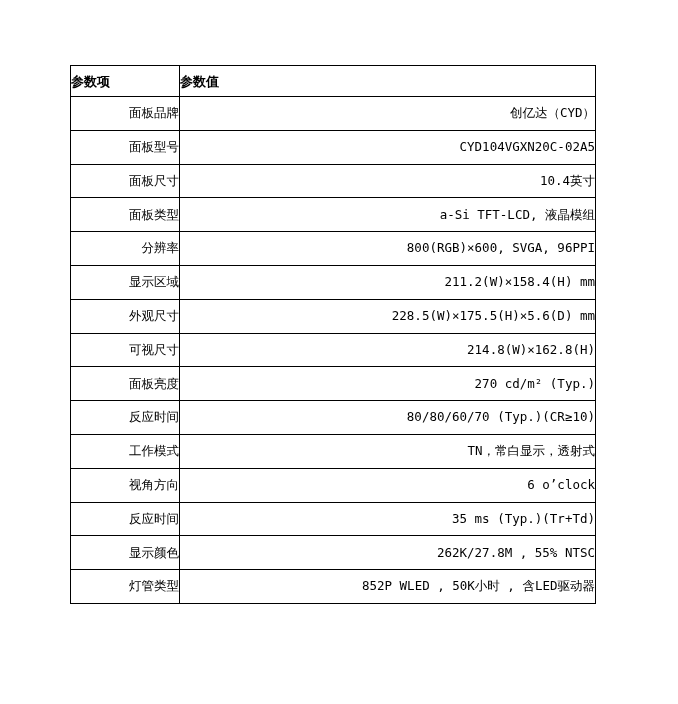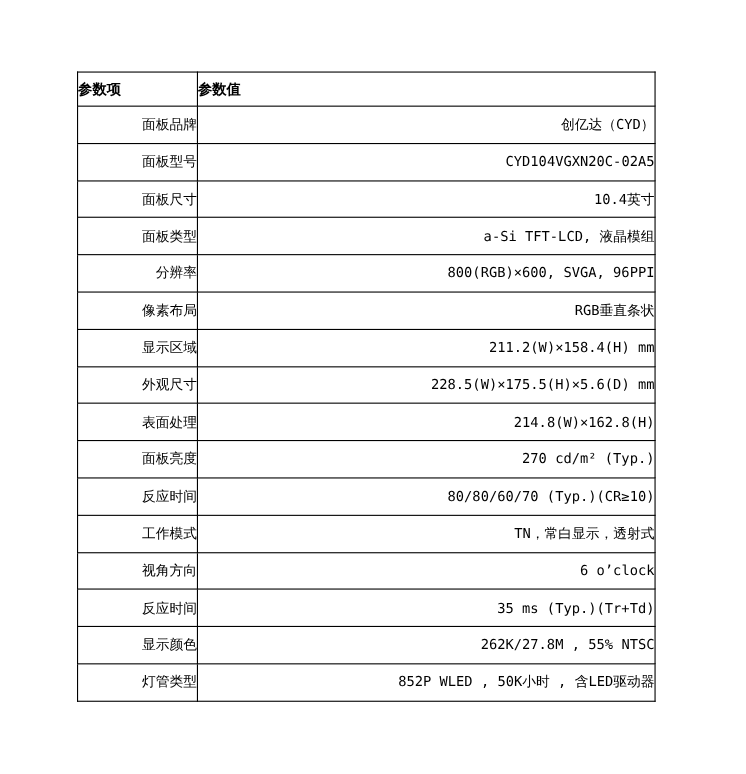--- a/index.html
+++ b/index.html
@@ -75,33 +75,29 @@
     </tr>
     <tr>
       <td class="param-cell">面板类型</td>
       <td class="value-cell">a-Si TFT-LCD, 液晶模组</td>
     </tr>
     <tr>
       <td class="param-cell">分辨率</td>
       <td class="value-cell">800(RGB)×600, SVGA, 96PPI</td>
     </tr>
     <tr>
-      <td class="param-cell">像素布局</td>
-      <td class="value-cell">RGB垂直条状</td>
-    </tr>
-    <tr>
       <td class="param-cell">显示区域</td>
       <td class="value-cell">211.2(W)×158.4(H) mm</td>
     </tr>
     <tr>
       <td class="param-cell">外观尺寸</td>
       <td class="value-cell">228.5(W)×175.5(H)×5.6(D) mm</td>
     </tr>
     <tr>
-      <td class="param-cell">表面处理</td>
+      <td class="param-cell">可视尺寸</td>
       <td class="value-cell">214.8(W)×162.8(H)</td>
     </tr>
     <tr>
       <td class="param-cell">面板亮度</td>
       <td class="value-cell">270 cd/m² (Typ.)</td>
     </tr>
     <tr>
       <td class="param-cell">反应时间</td>
       <td class="value-cell">80/80/60/70 (Typ.)(CR≥10)</td>
     </tr>

